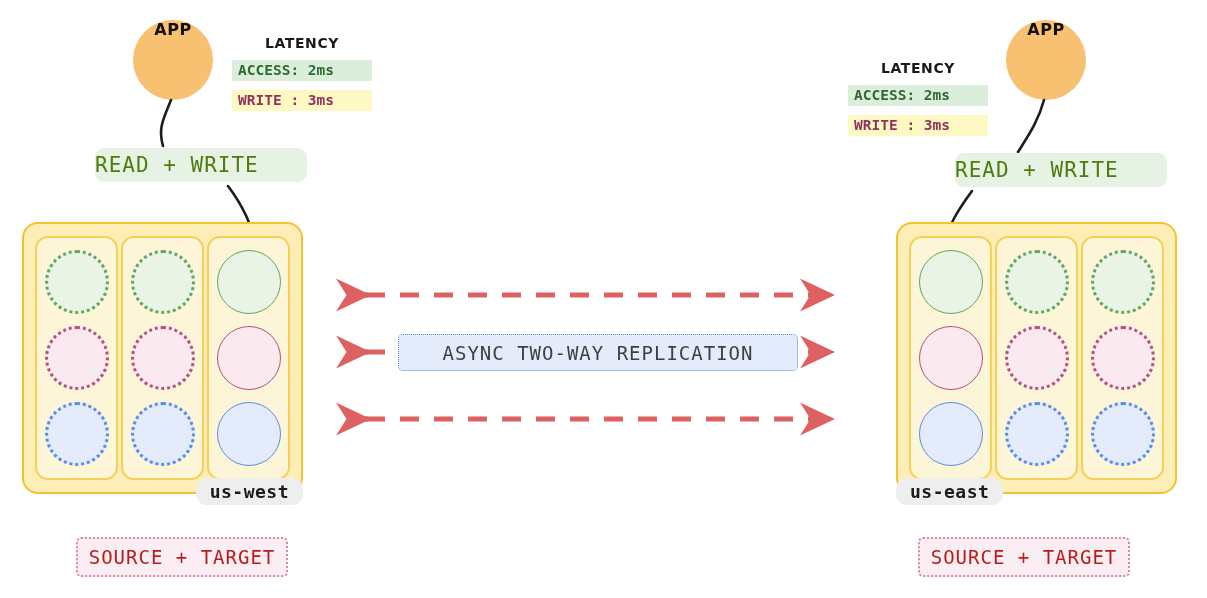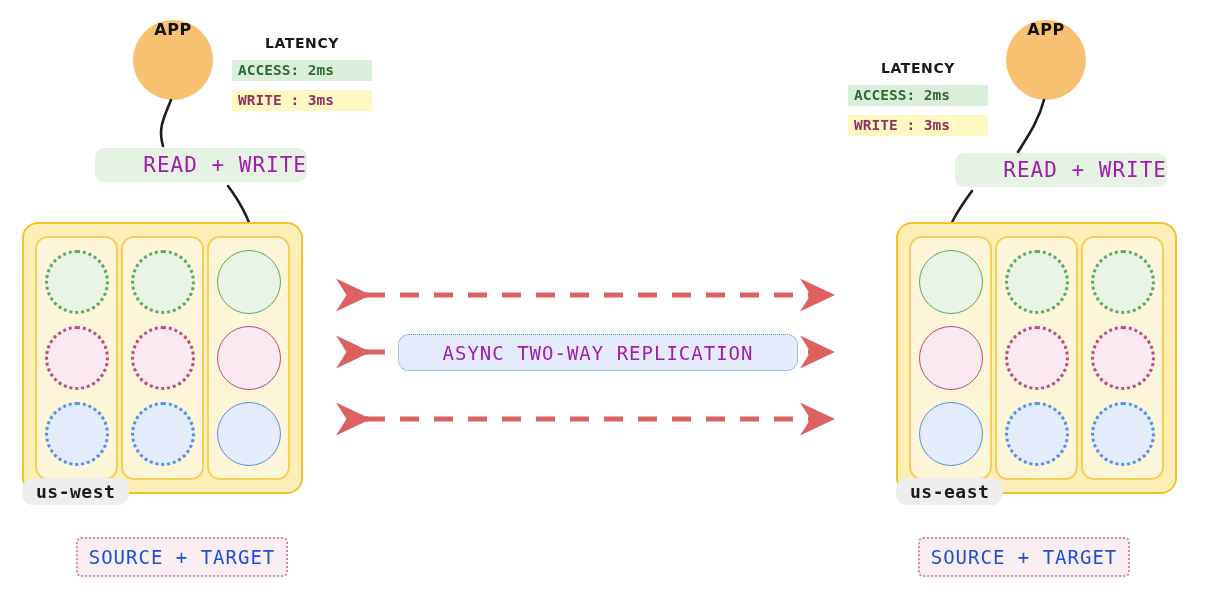--- a/index.html
+++ b/index.html
@@ -53,25 +53,25 @@
   }
   .latency-row.access { background: #dbeddb; color: #2f6b31; }
   .latency-row.write  { background: #fef9c3; color: #92315f; }
 
   
   .rw-label {
     background: #e6f2e3;
     border-radius: 9px;
     font-family: "DejaVu Sans Mono", monospace;
     font-size: 21px;
-    color: #a21caf;
+    color: #4d7c0f;
     letter-spacing: 1px;
     display: flex;
     align-items: center;
-    justify-content: flex-end;
+    justify-content: flex-start;
     white-space: pre;
   }
 
   
   .region {
     background: #fdeeb8;
     border: 2.5px solid #f2c230;
     border-radius: 16px;
     box-sizing: border-box;
     display: flex;
@@ -120,37 +120,37 @@
   }
 
   
   .role-box {
     background: #faeef3;
     border: 2px dotted #d48aac;
     border-radius: 5px;
     box-sizing: border-box;
     font-family: "DejaVu Sans Mono", monospace;
     font-size: 19px;
-    color: #1d4ed8;
+    color: #b91c1c;
     letter-spacing: 1px;
     display: flex;
     align-items: center;
     justify-content: center;
     white-space: pre;
   }
 
   
   .repl-label {
     background: #e4ecfb;
     border: 1.5px dotted #5b8ee0;
-    border-radius: 11px;
+    border-radius: 5px;
     box-sizing: border-box;
     font-family: "DejaVu Sans Mono", monospace;
     font-size: 19px;
-    color: #a21caf;
+    color: #404040;
     letter-spacing: 1px;
     display: flex;
     align-items: center;
     justify-content: center;
     white-space: pre;
   }
 
   svg { overflow: visible; }
 </style>
 </head>
@@ -197,21 +197,21 @@
     <div class="node dotted blue"></div>
   </div>
 
   <div class="region-col">
     <div class="node solid green"></div>
     <div class="node solid pink"></div>
     <div class="node solid blue"></div>
   </div>
 </div>
 
-<div class="abs" style="left:22px; top:478px; width:281px; text-align:left;">
+<div class="abs" style="left:22px; top:478px; width:281px; text-align:right;">
   <span class="region-pill">us-west</span>
 </div>
 
 <div class="abs role-box" style="left:76px; top:537px; width:212px; height:40px;">
   <span>SOURCE + TARGET</span>
 </div>
 
 <svg class="abs" style="left:0; top:0;" width="1207" height="598">
   <defs>
     <marker id="redR" markerWidth="7" markerHeight="7" refX="6.4" refY="3.5" orient="auto" markerUnits="strokeWidth">

